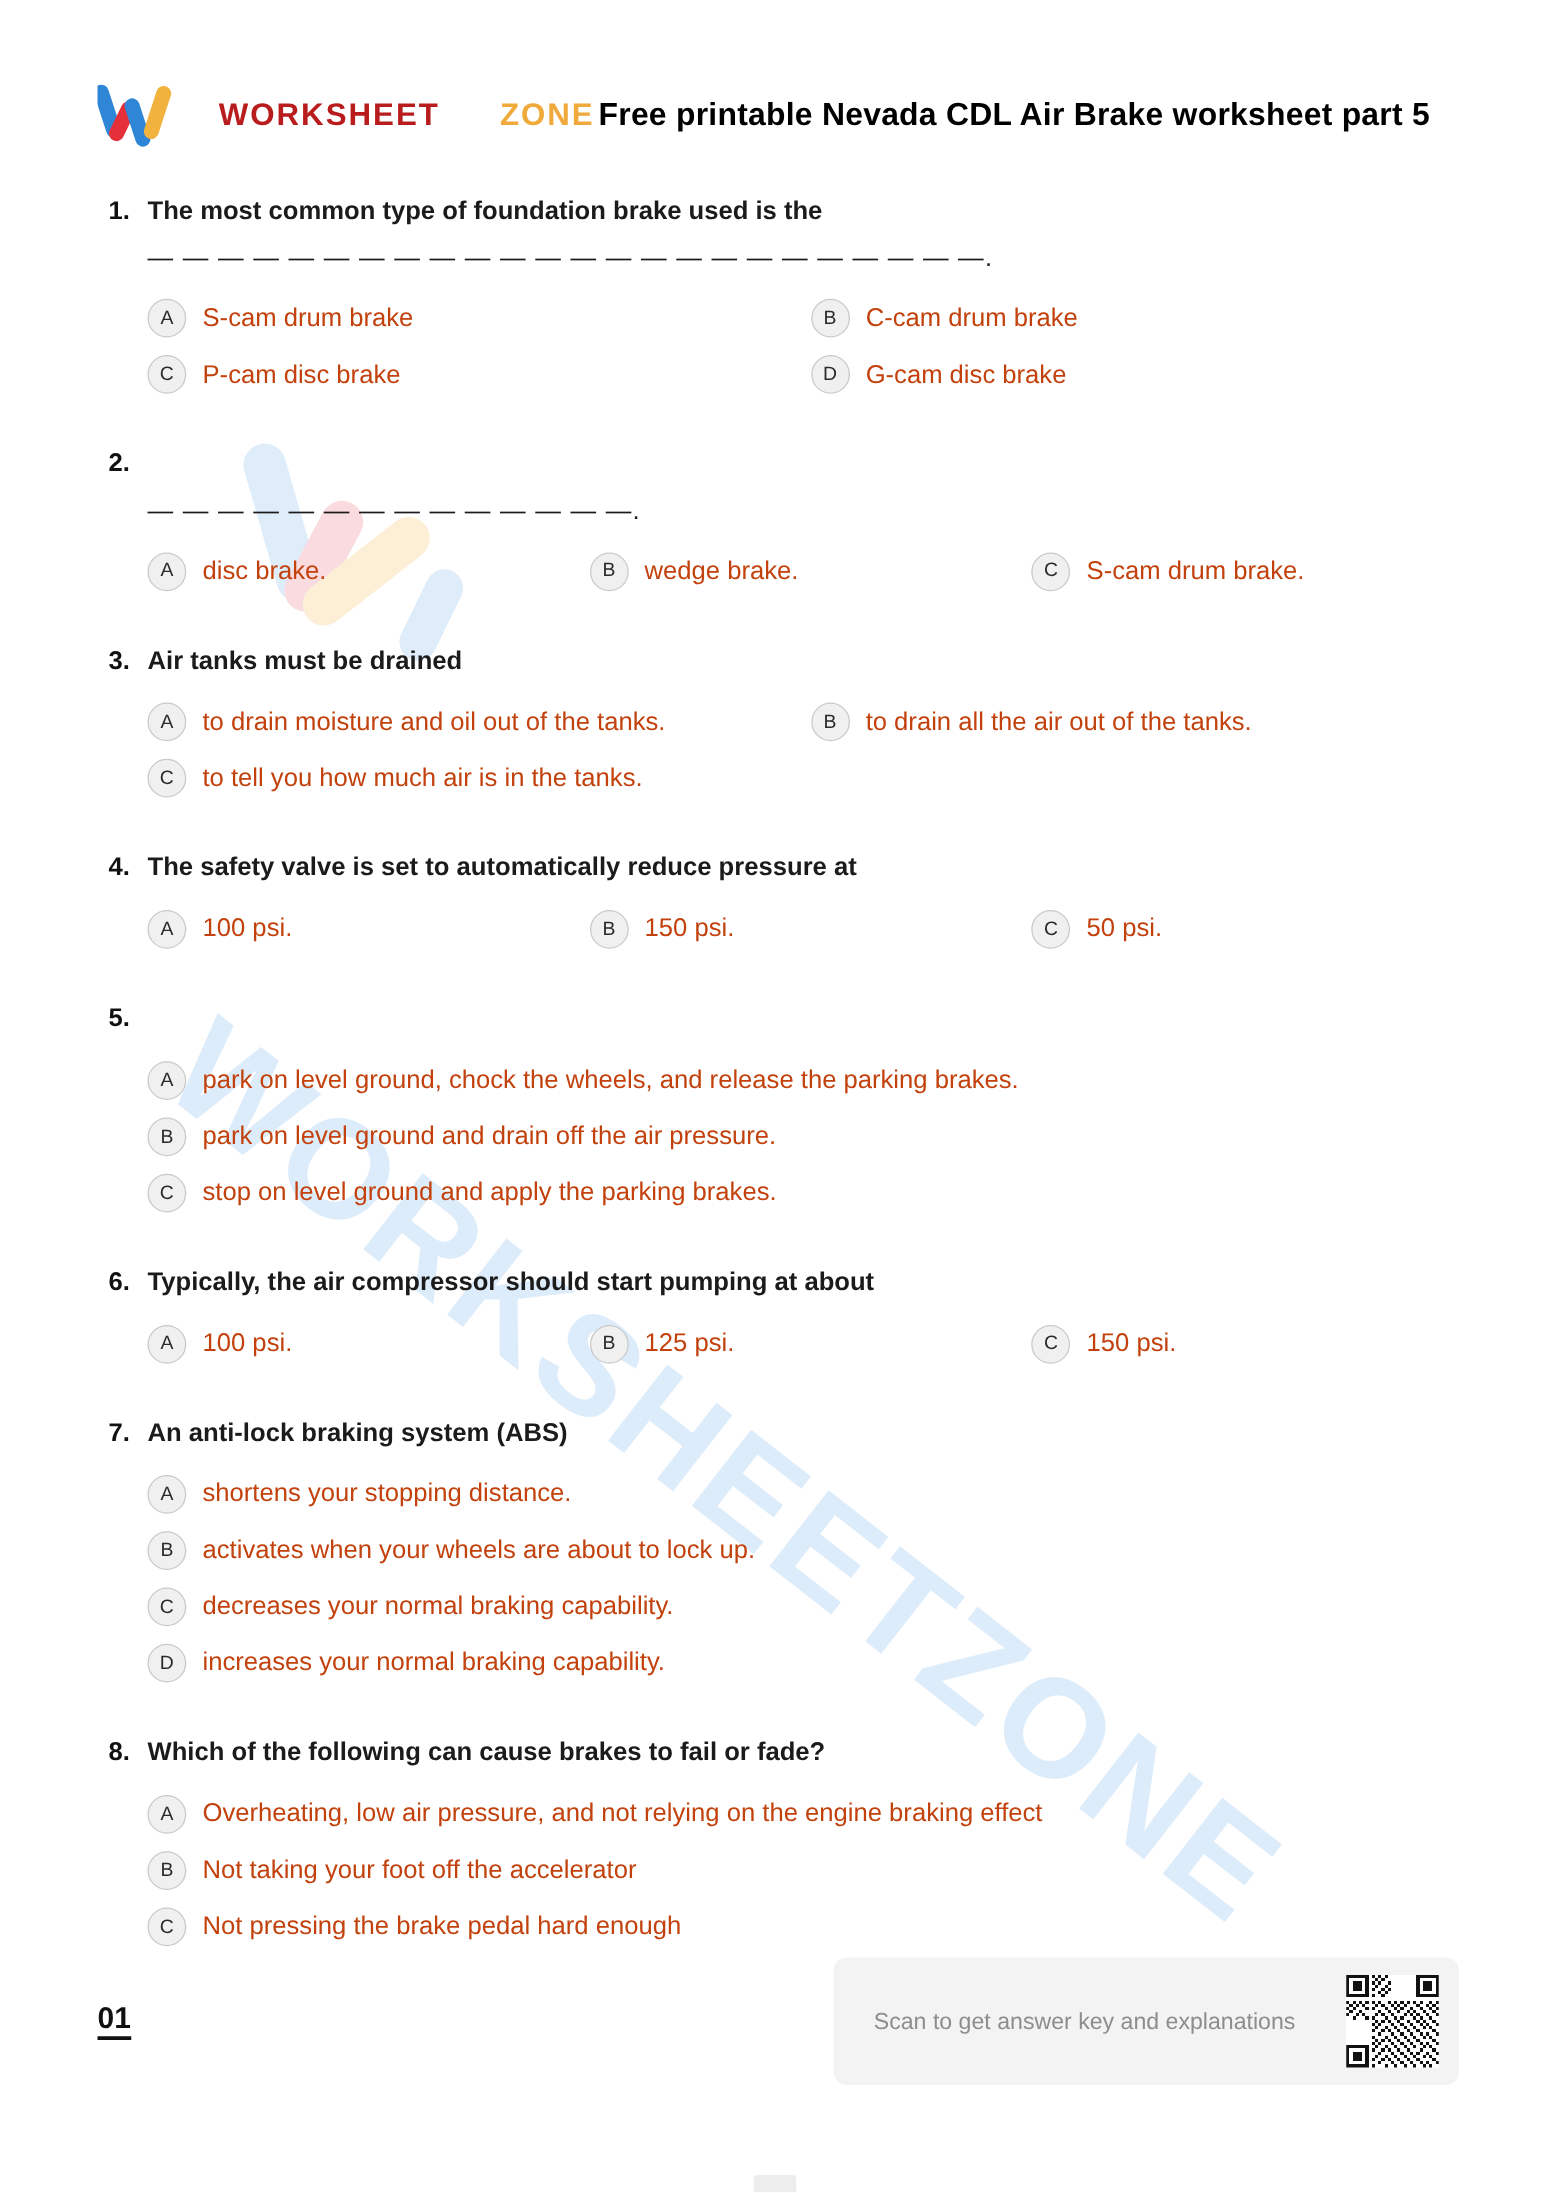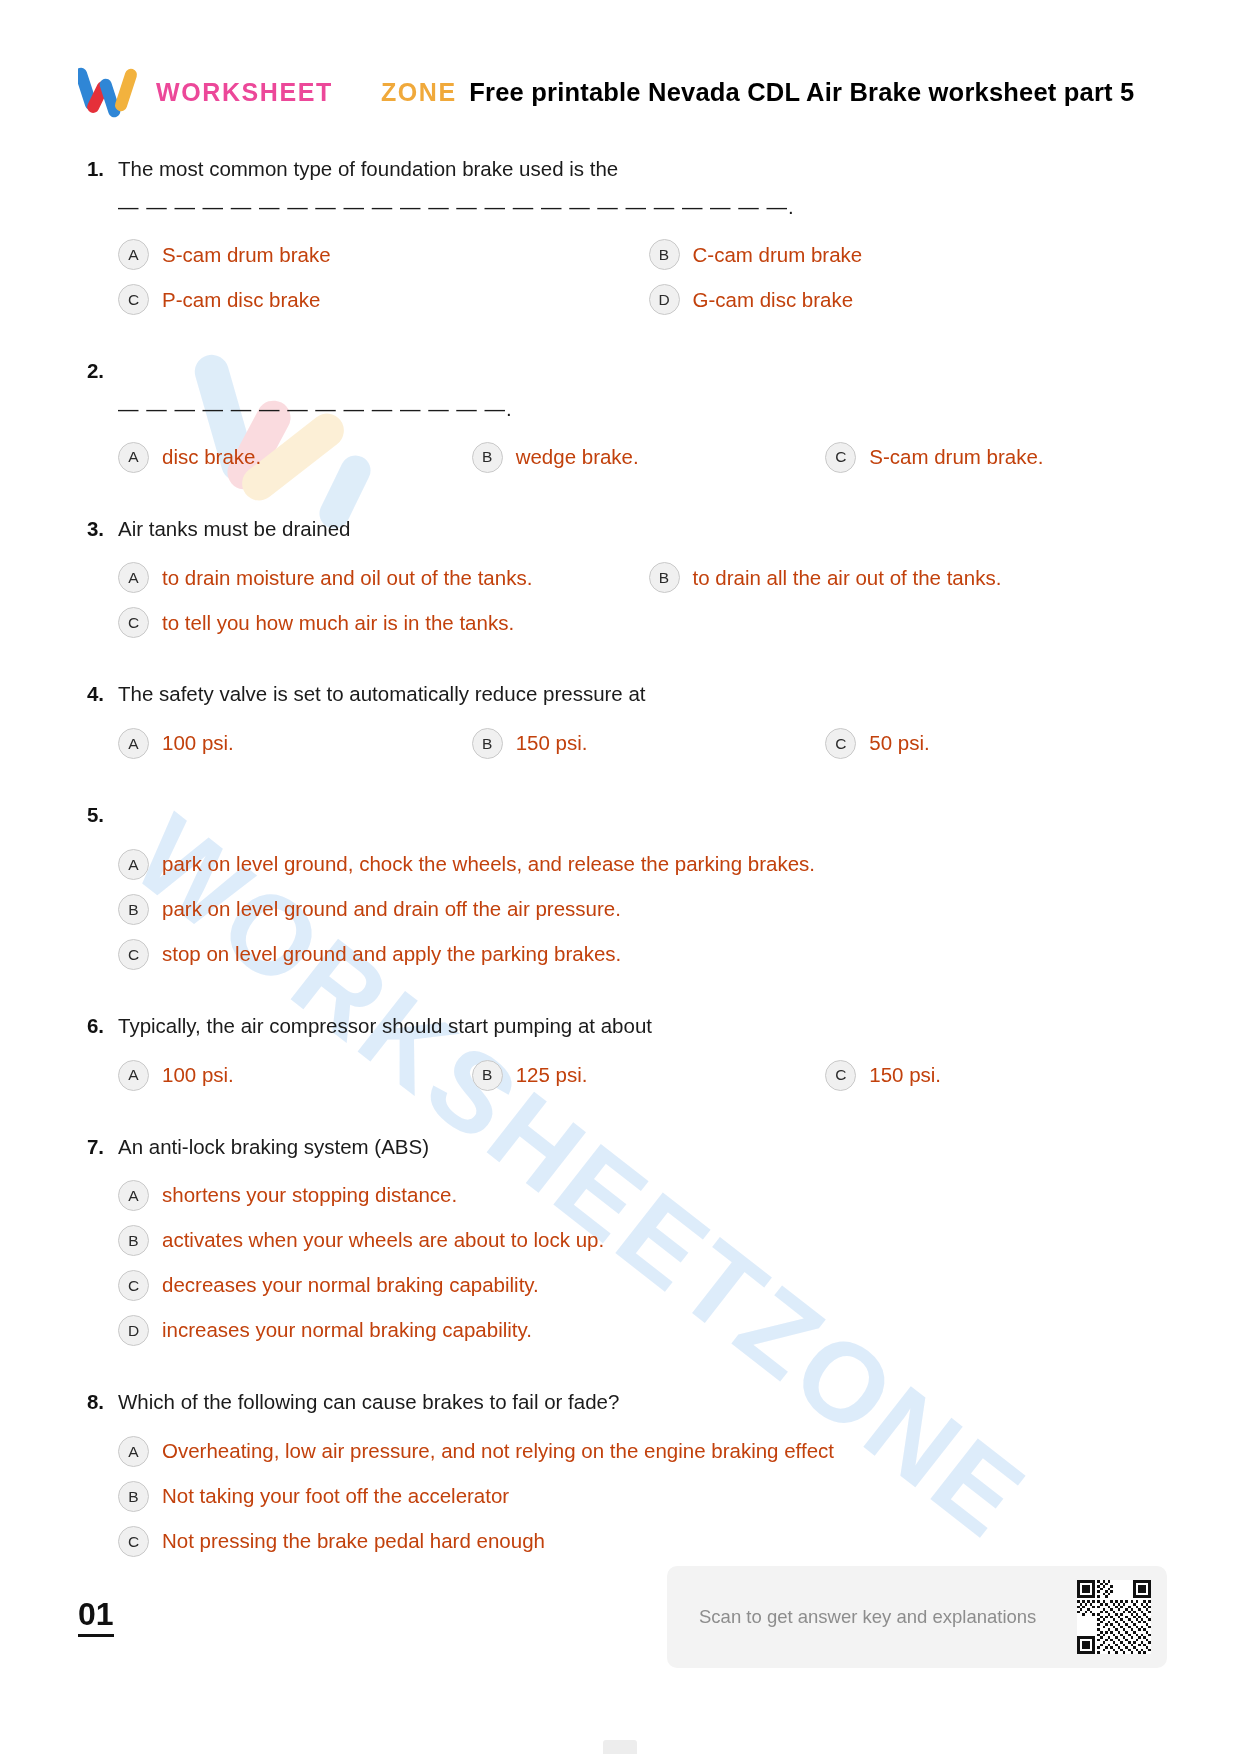--- a/index.html
+++ b/index.html
@@ -65,21 +65,21 @@
     gap: 16px;
     flex: 0 0 auto;
     padding-top: 8px;
   }
   .brand-mark { width: 62px; height: 52px; display: block; }
   .brand-name {
     font-size: 25px;
     font-weight: 700;
     letter-spacing: 1.6px;
   }
-  .brand-name .w { color: #ec4899; }
+  .brand-name .w { color: #b91c1c; margin-left: 19px; }
   .brand-name .z { color: #f0a93b; margin-left: 48px; }
 
   .doc-title {
     flex: 1;
     text-align: center;
     font-size: 25.5px;
     font-weight: 700;
     line-height: 1.42;
     color: #000000;
     padding: 16px 20px 0 0;
@@ -108,21 +108,21 @@
     font-size: 20.5px;
     font-weight: 700;
     color: #111;
     line-height: 1.45;
     flex: 0 0 auto;
   }
   .q-text {
     font-size: 20.5px;
     line-height: 1.45;
     color: #1b1b1b;
-    font-weight: 400;
+    font-weight: 700;
   }
   .q-blank-row {
     padding-left: 40px;
     margin-top: 10px;
     font-size: 20.5px;
     line-height: 1.3;
     letter-spacing: 1px;
     color: #1b1b1b;
     white-space: nowrap;
   }
@@ -170,21 +170,21 @@
     left: 0;
     bottom: 86px;
     width: 1239px;
     padding: 0 72px 0 78px;
     box-sizing: border-box;
     display: flex;
     align-items: center;
     z-index: 3;
   }
   .page-num {
-    font-size: 32px;
+    font-size: 24px;
     font-weight: 700;
     color: #111;
     border-bottom: 3px solid #111;
     line-height: 1.12;
     padding-bottom: 1px;
   }
   .scan-box {
     margin-left: auto;
     background: #f3f3f3;
     border-radius: 10px;

